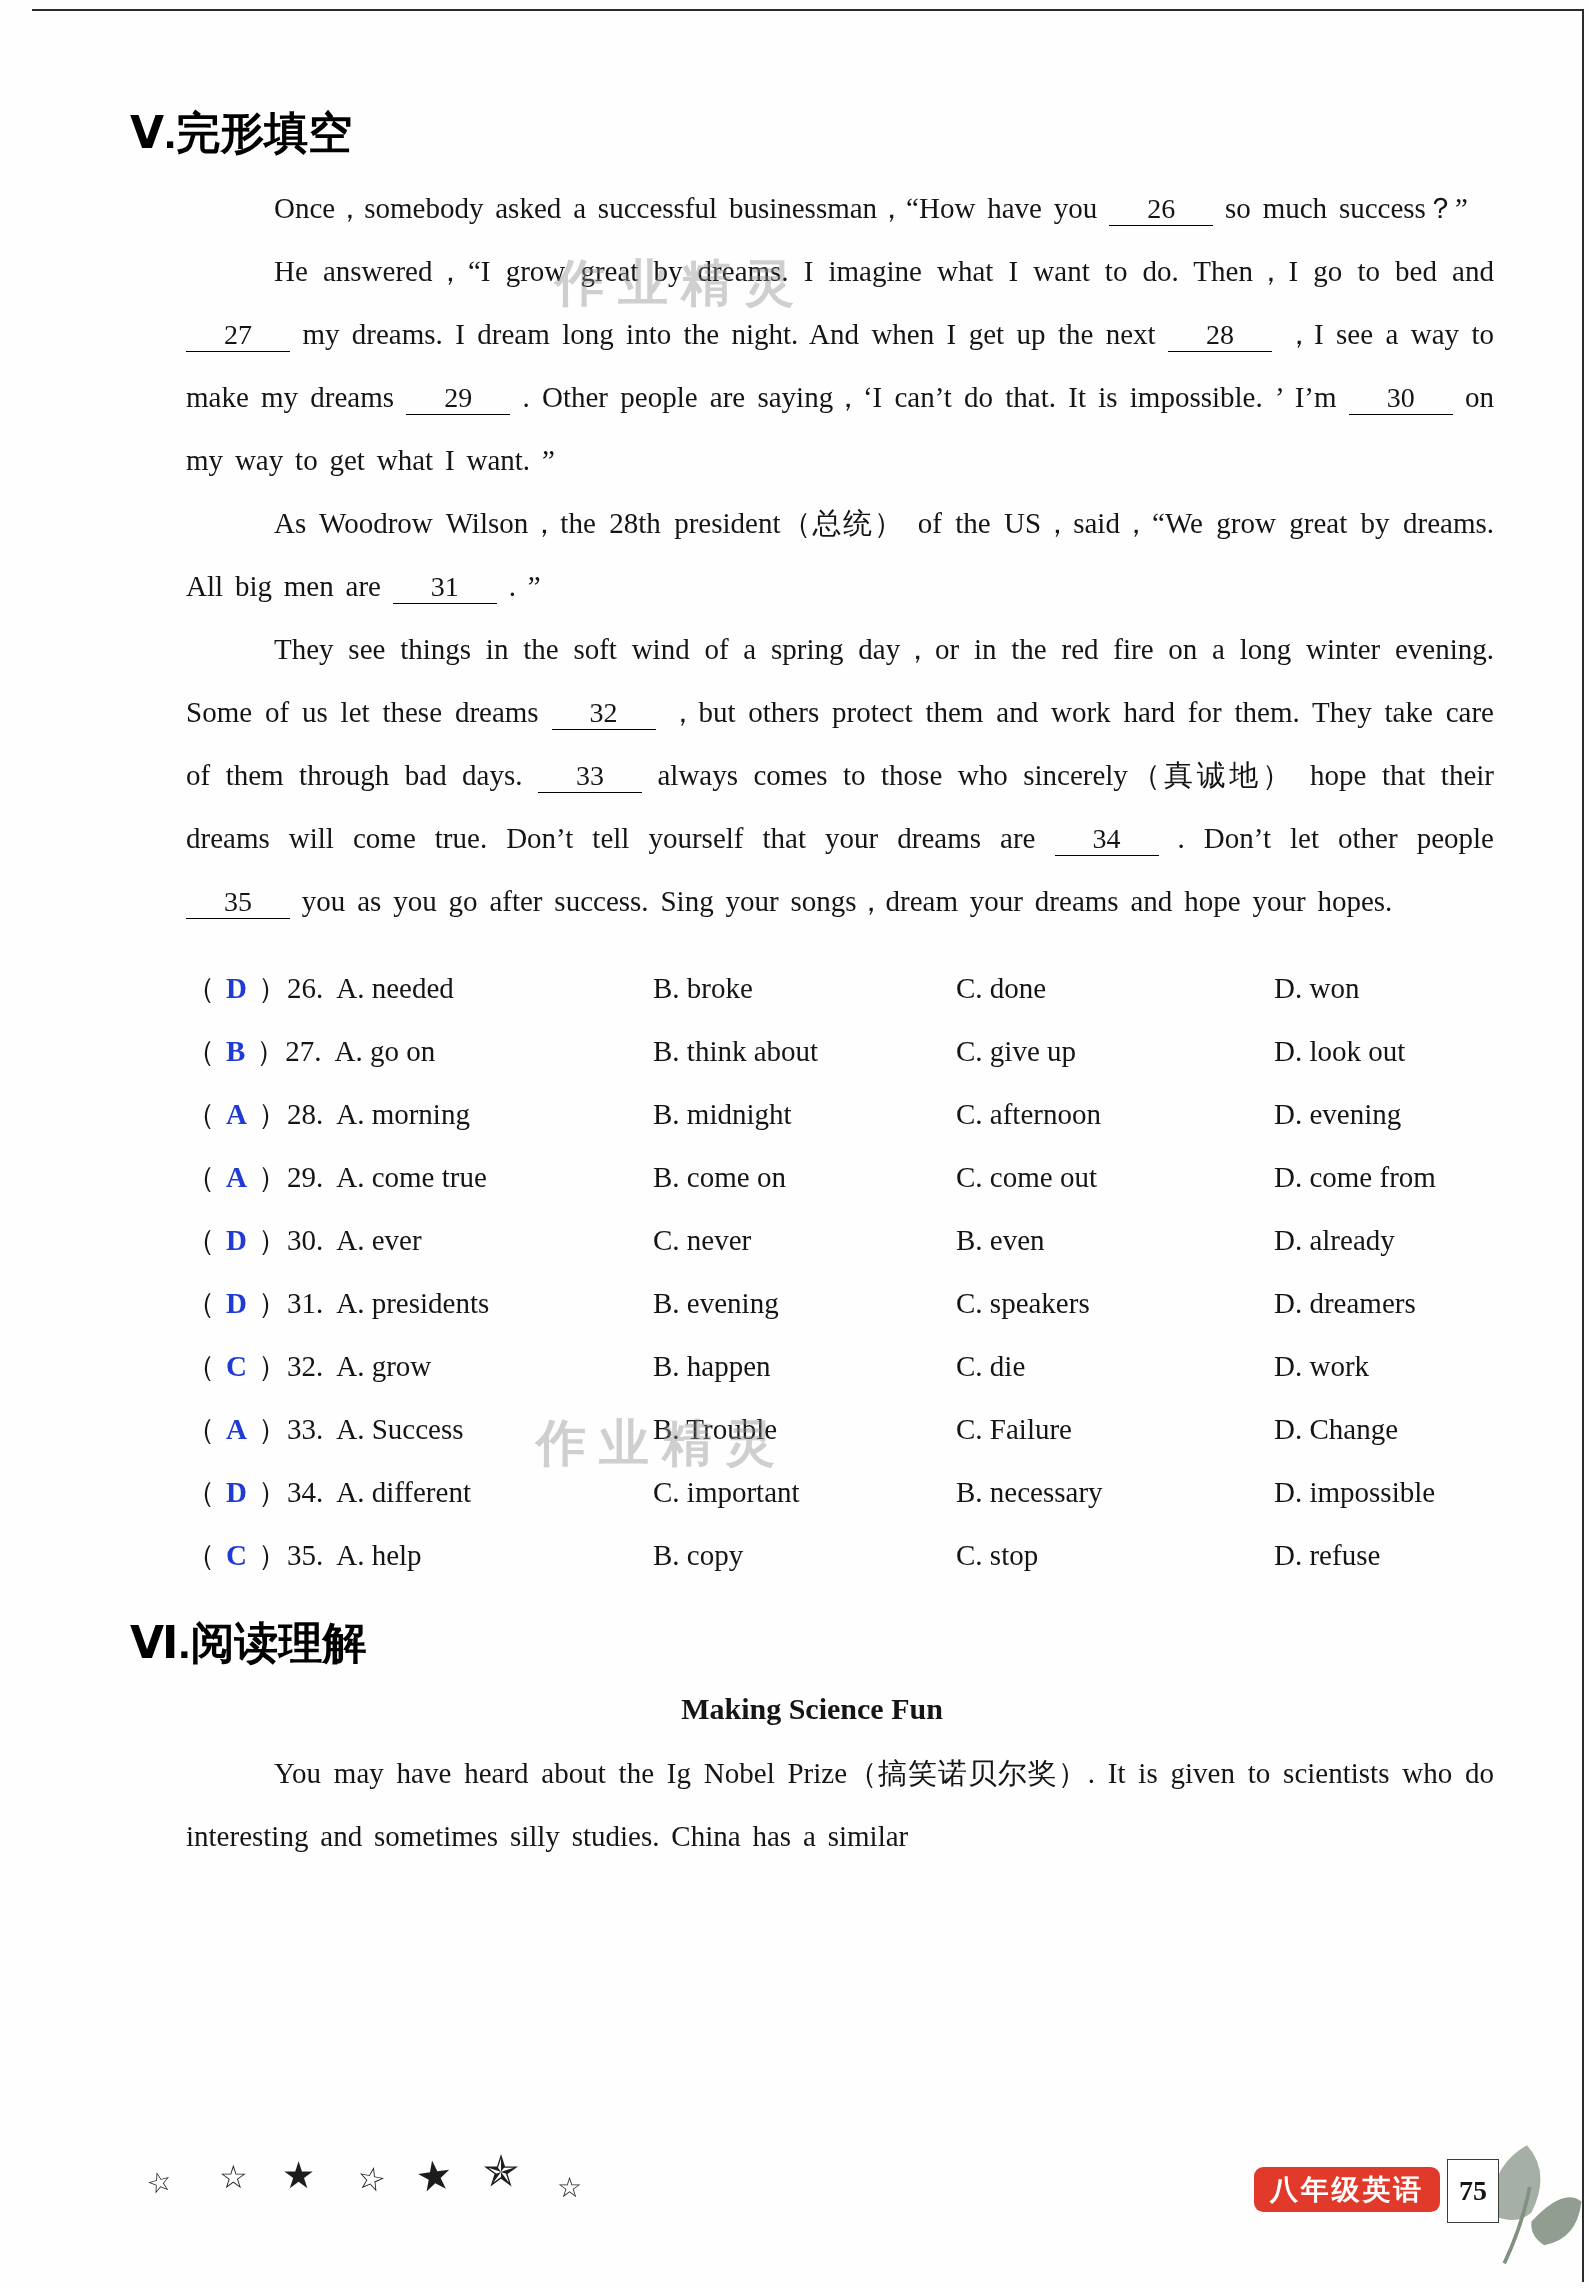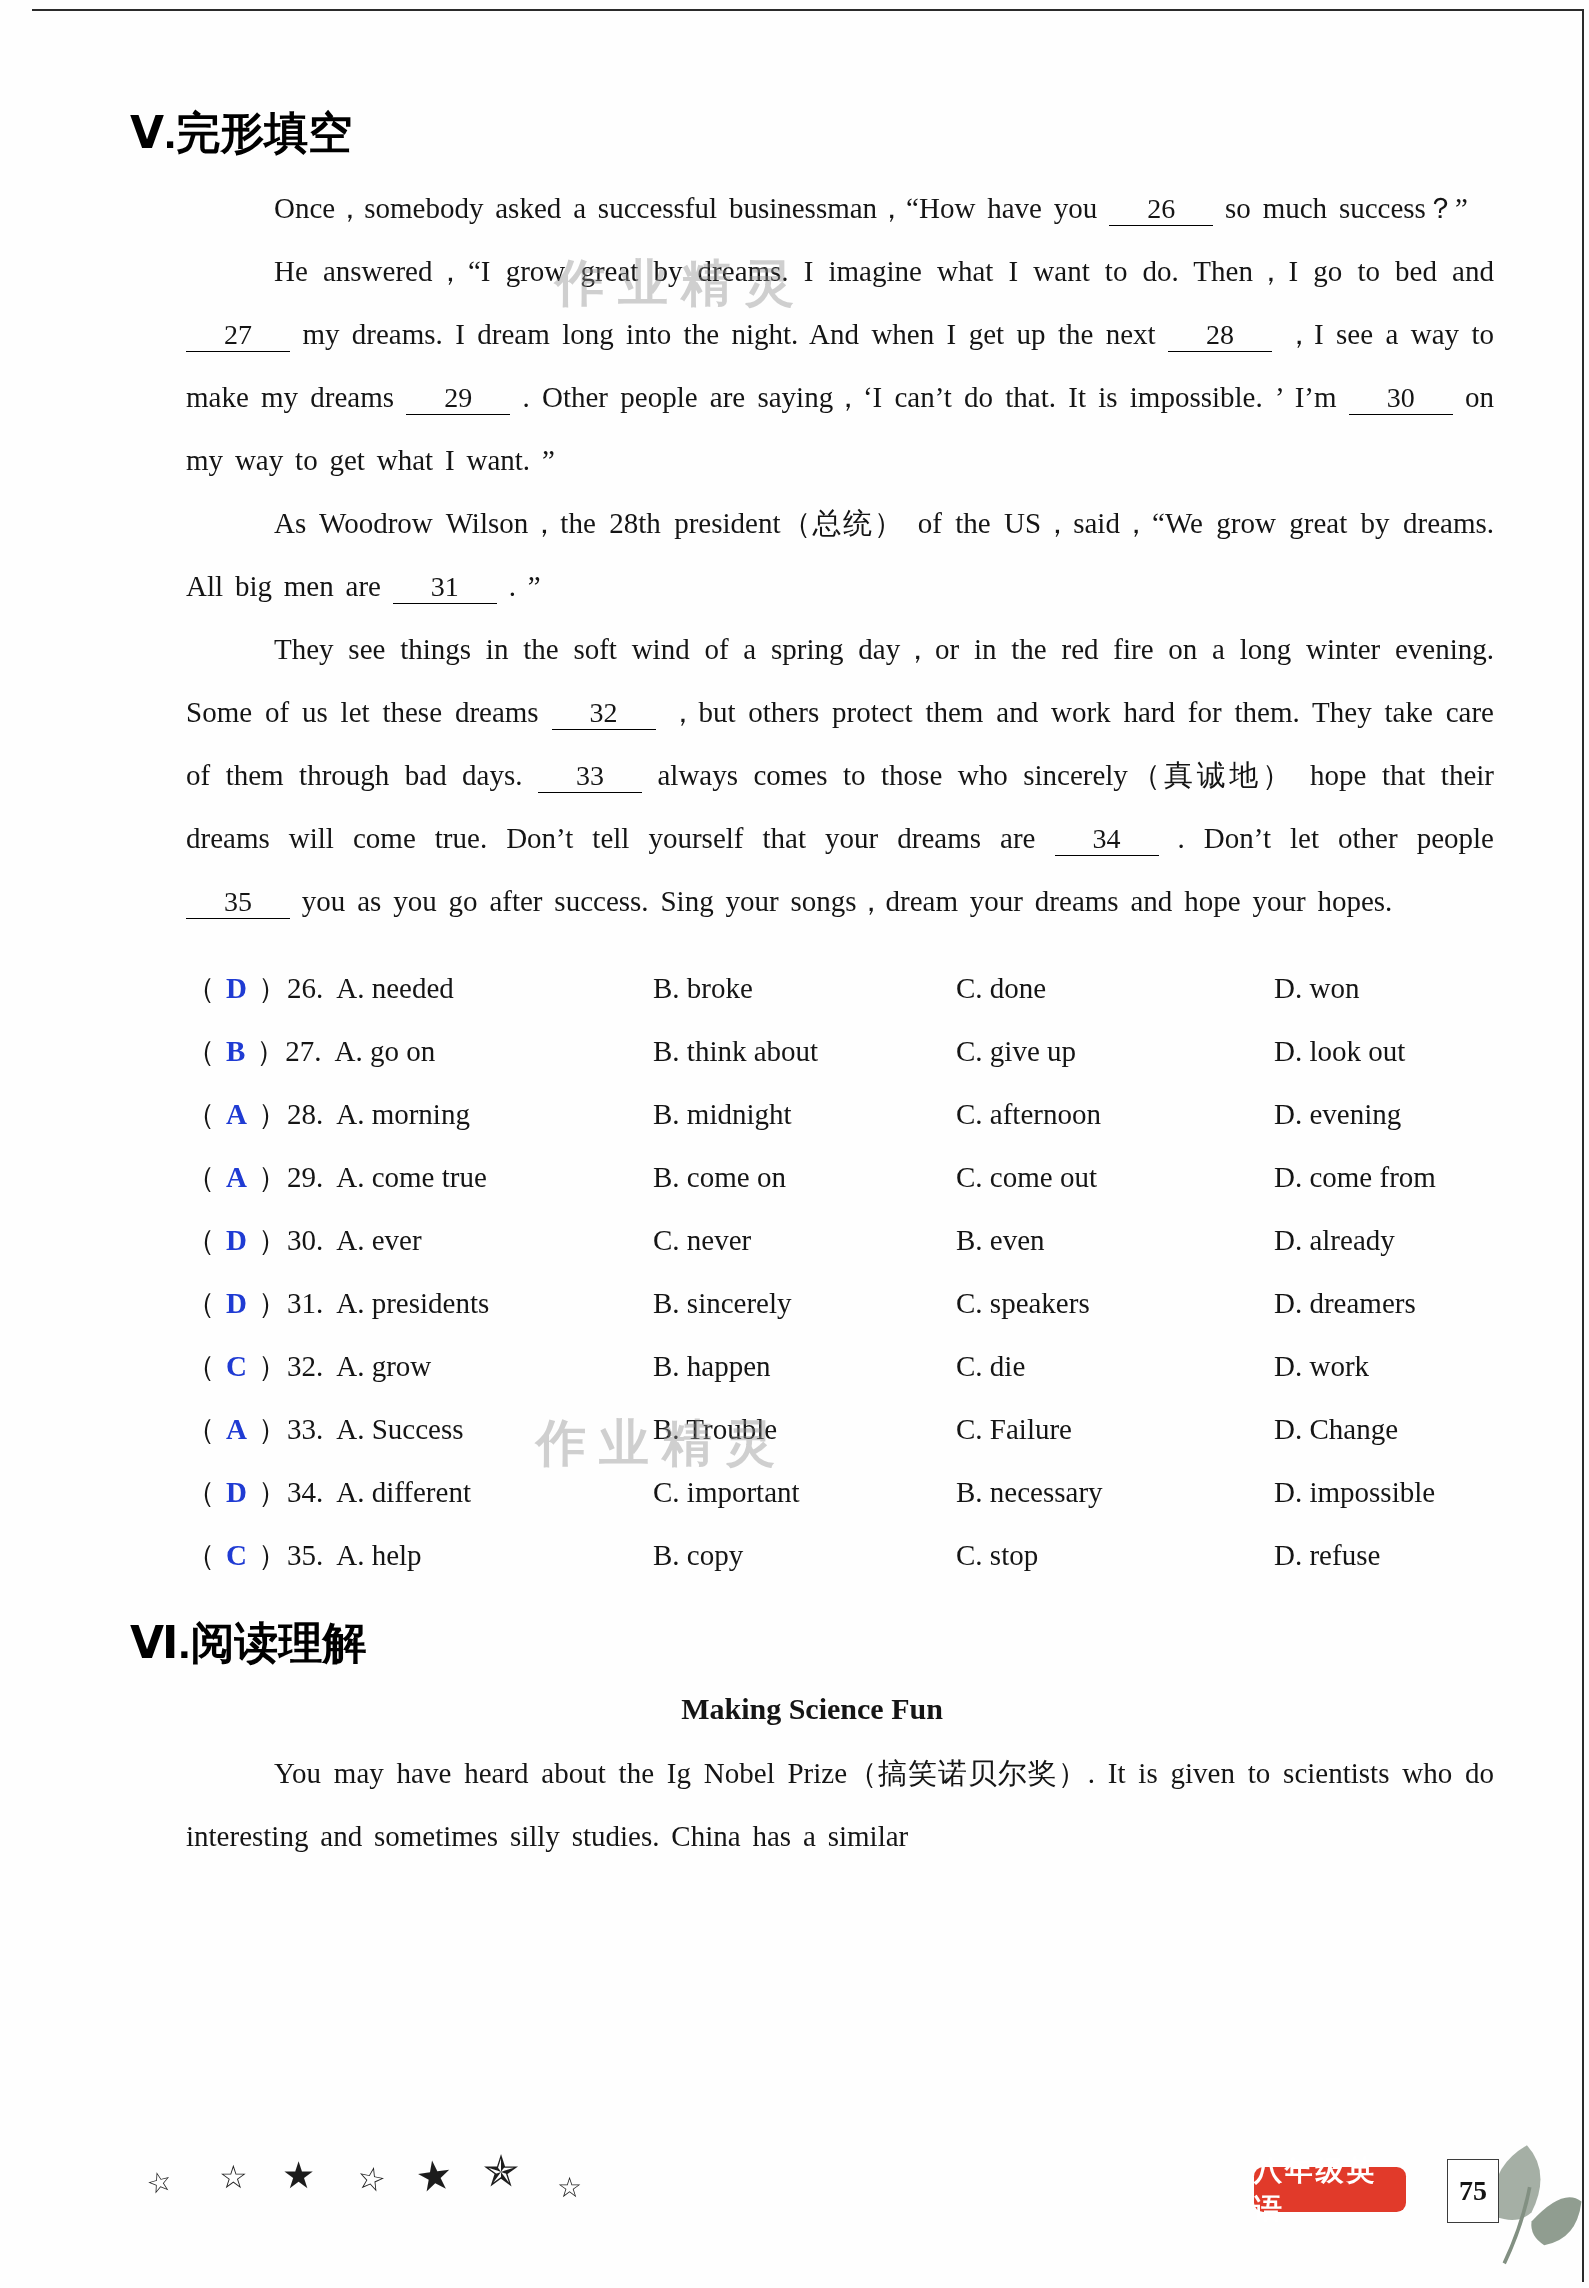--- a/index.html
+++ b/index.html
@@ -52,21 +52,21 @@
   .st { position: absolute; color: #1c1c1c; line-height: 1; }
   .s1 { left: 0;   top: 18.6px; font-size: 28px; transform: rotate(-15deg); }
   .s2 { left: 72px;  top: 11px; font-size: 32px; }
   .s3 { left: 135px; top: 7.4px;  font-size: 37px; }
   .s4 { left: 210px; top: 13px; font-size: 32px; transform: rotate(12deg); }
   .s5 { left: 269px; top: 5.6px;  font-size: 41px; transform: rotate(-8deg); }
   .s6 { left: 336px; top: 0;    font-size: 43px; }
   .s7 { left: 410px; top: 24px; font-size: 28px; }
 
   .badge {
-    position: absolute; left: 1254px; top: 2167px; width: 152px; height: 45px;
+    position: absolute; left: 1254px; top: 2167px; width: 186px; height: 45px;
     background: #e13a2a; border-radius: 9.3px; color: #fff; z-index: 3;
     font-family: "Liberation Sans", "DejaVu Sans", sans-serif;
     font-weight: bold; font-size: 28px; letter-spacing: 2.8px;
     display: flex; align-items: center; justify-content: center;
   }
   .pagenum {
     position: absolute; left: 1447px; top: 2159px; width: 52px; height: 64px;
     border: 1.9px solid #3c3c3c; background: #fff; z-index: 4;
     display: flex; align-items: center; justify-content: center;
     font-weight: bold; font-size: 28px;
@@ -127,21 +127,21 @@
 
       <div class="ans-row">
           <span><span>（</span><span class="ans-key">D</span><span>）</span><span class="ans-num">30.</span><span class="opt">A. ever</span></span>
           <span class="opt">C. never</span>
           <span class="opt">B. even</span>
           <span class="opt">D. already</span>
         </div>
 
       <div class="ans-row">
           <span><span>（</span><span class="ans-key">D</span><span>）</span><span class="ans-num">31.</span><span class="opt">A. presidents</span></span>
-          <span class="opt">B. sincerely</span>
+          <span class="opt">B. evening</span>
           <span class="opt">C. speakers</span>
           <span class="opt">D. dreamers</span>
         </div>
 
       <div class="ans-row">
           <span><span>（</span><span class="ans-key">C</span><span>）</span><span class="ans-num">32.</span><span class="opt">A. grow</span></span>
           <span class="opt">B. happen</span>
           <span class="opt">C. die</span>
           <span class="opt">D. work</span>
         </div>

